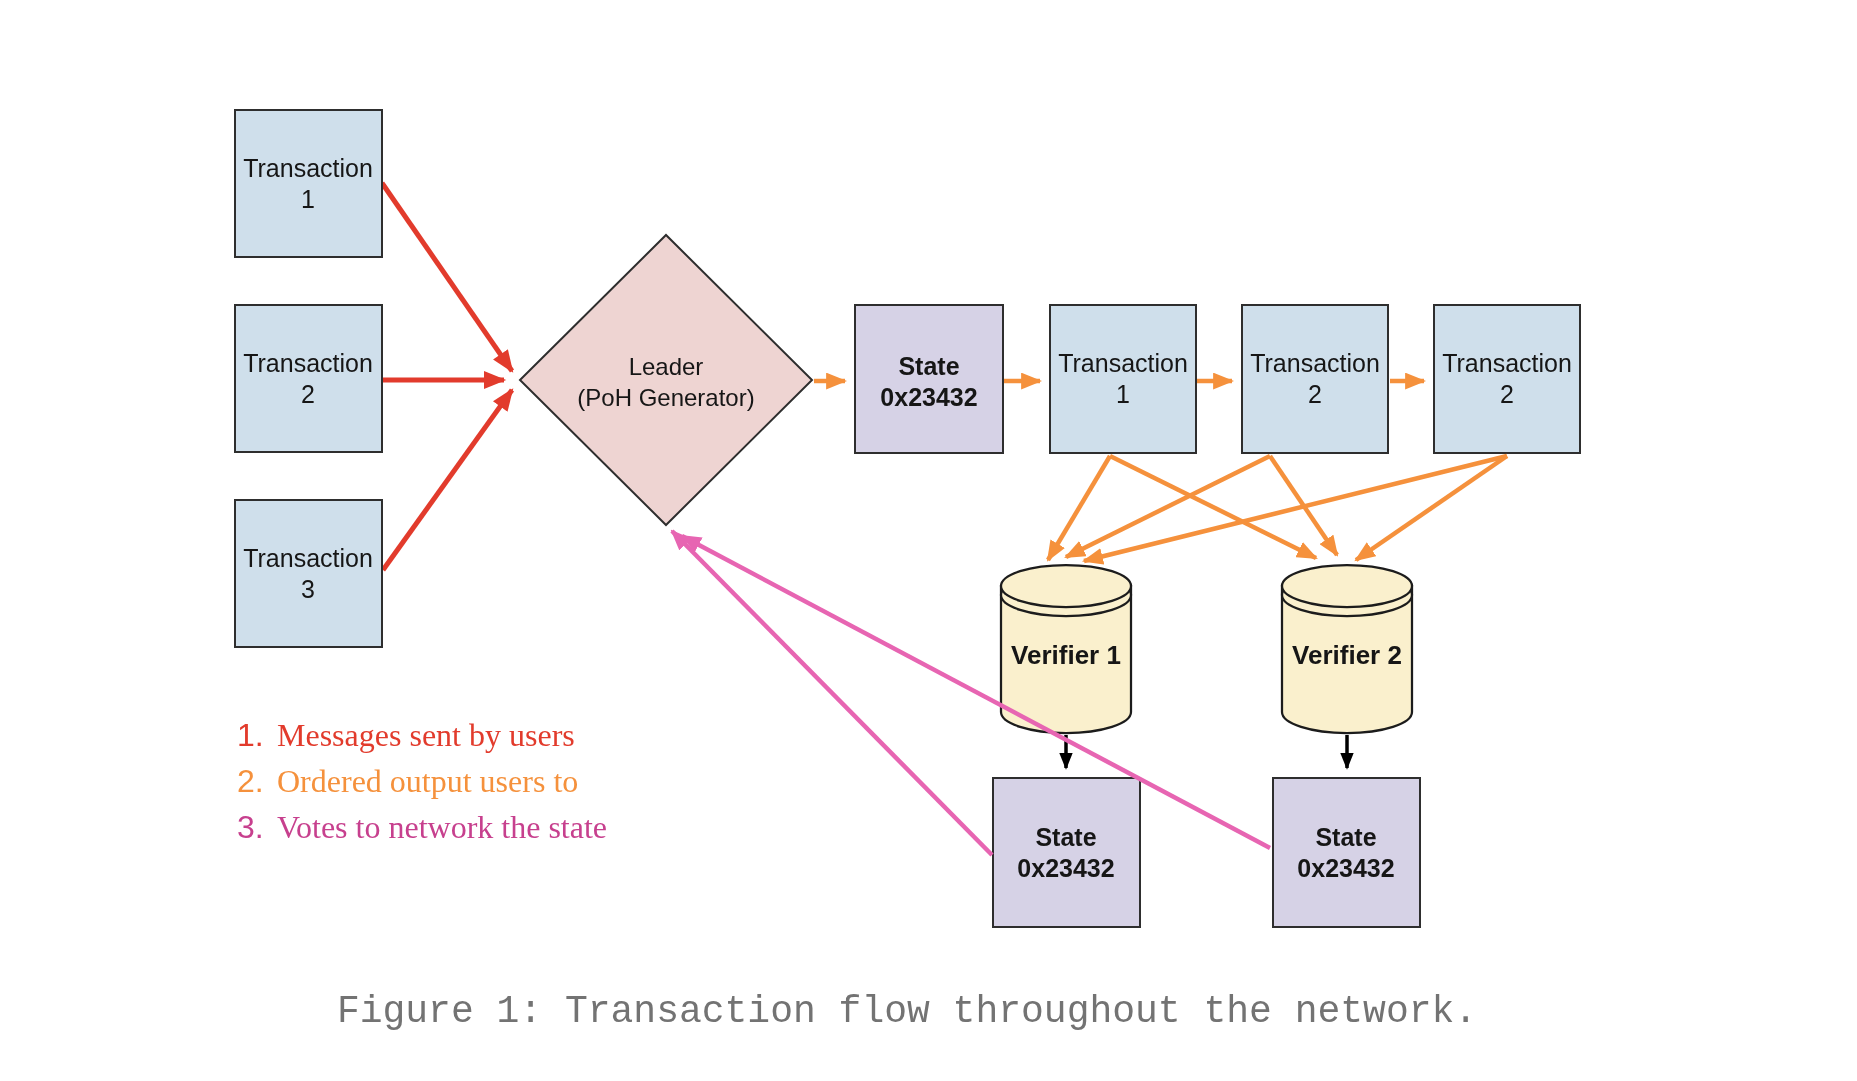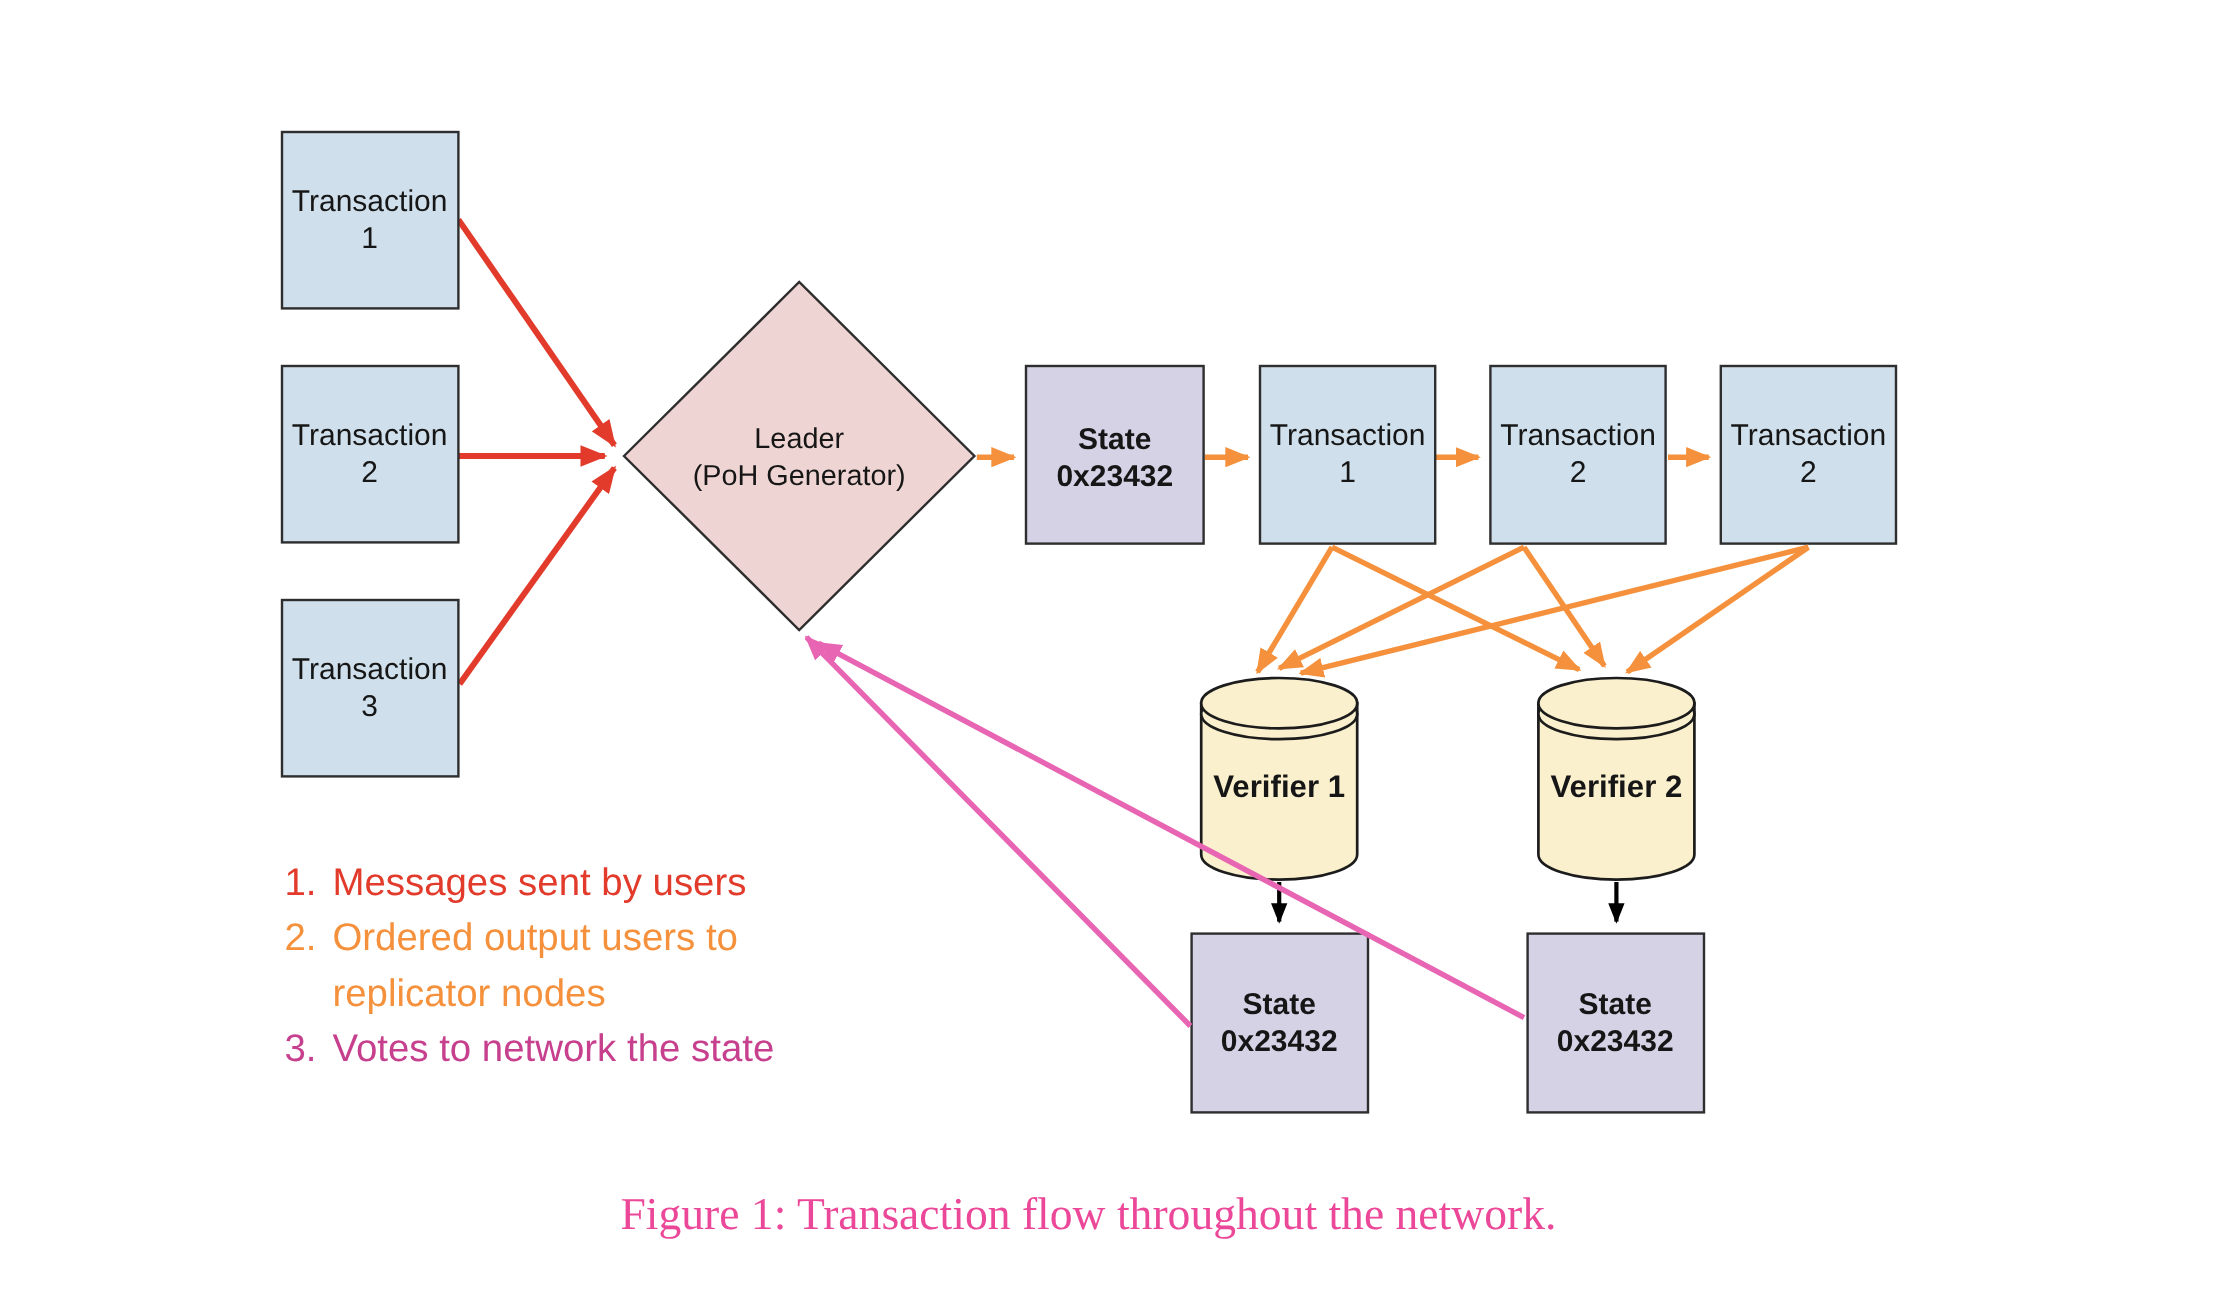--- a/index.html
+++ b/index.html
@@ -36,35 +36,35 @@
   .legend {
     position: absolute;
     left: 237px;
     top: 712px;
     font-size: 32px;
     line-height: 46px;
     font-weight: normal;
   }
   .legend-item { display: flex; }
   .legend-item .num { flex: 0 0 40px; }
-  .legend-item .txt .tl { display: block; }
+  .legend-item .txt .tl { display: block; font-family: Liberation Serif, serif; }
   .li-red     { color: #e23b2c; }
   .li-orange  { color: #f5913c; }
   .li-magenta { color: #c7408e; }
 
   
   .caption {
     position: absolute;
     left: 0;
     top: 990px;
     width: 1814px;
     text-align: center;
-    font-family: Liberation Serif, serif;
+    font-family: Liberation Mono, monospace;
     font-size: 38px;
-    color: #ec4899;
+    color: #737373;
   }
 </style>
 </head>
 <body>
 
 <div class="canvas">
 
   <svg class="diagram" width="1857" height="1081" viewBox="0 0 1857 1081">
     <defs>
       <marker id="mred" viewBox="0 0 10 8" refX="9" refY="4" markerWidth="23" markerHeight="18" orient="auto" markerUnits="userSpaceOnUse">
@@ -185,21 +185,20 @@
     <div class="legend-item li-red">
       <span class="num">1.</span>
       <span class="txt">
         <span class="tl">Messages sent by users</span>
       </span>
     </div>
     <div class="legend-item li-orange">
       <span class="num">2.</span>
       <span class="txt">
         <span class="tl">Ordered output users to</span>
-        <span class="tl">replicator nodes</span>
       </span>
     </div>
     <div class="legend-item li-magenta">
       <span class="num">3.</span>
       <span class="txt">
         <span class="tl">Votes to network the state</span>
       </span>
     </div>
   </div>
 

